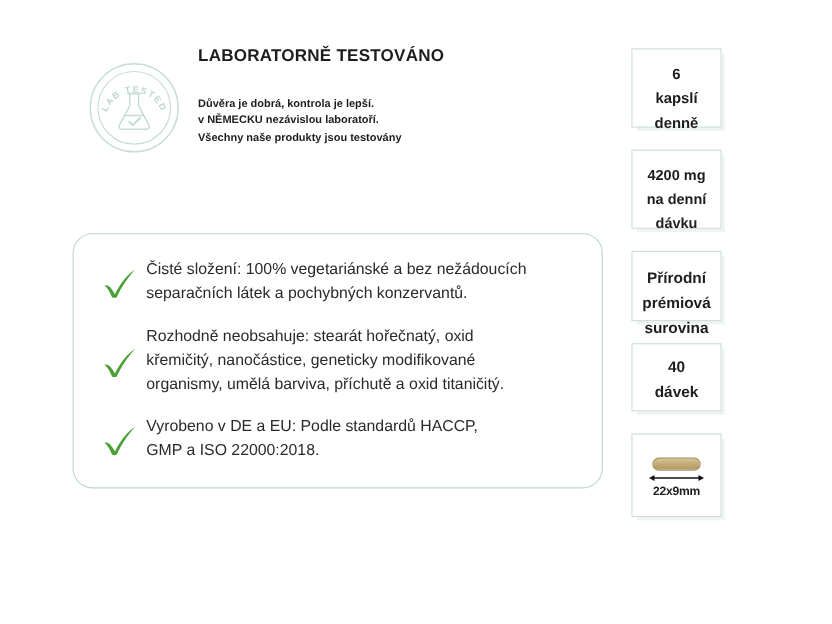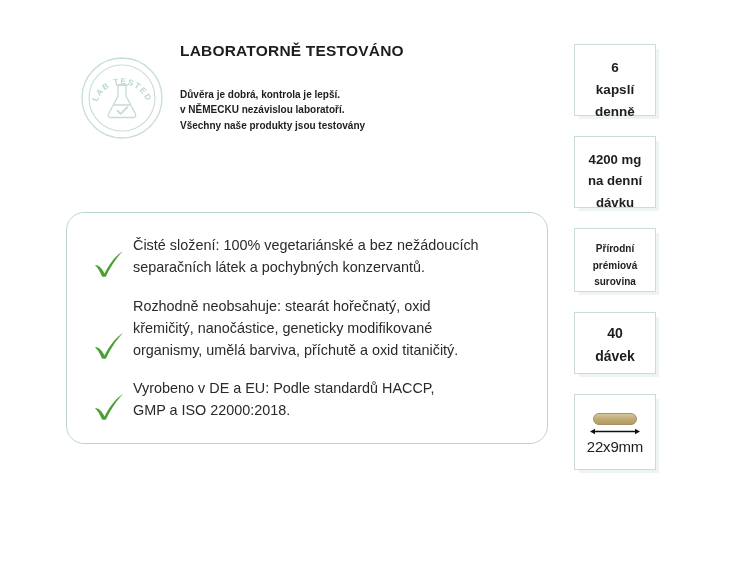--- a/index.html
+++ b/index.html
@@ -72,21 +72,21 @@
   }
 
   .bullet-list {
     display: flex;
     flex-direction: column;
     gap: 17px;
   }
 
   .bullet-item {
     display: flex;
-    align-items: flex-end;
+    align-items: center;
   }
 
   .check-wrap {
     flex: 0 0 48px;
     width: 48px;
     padding-top: 2px;
     display: flex;
     justify-content: center;
   }
 
@@ -119,21 +119,21 @@
     text-align: center;
     font-weight: bold;
     color: #1d1d1f;
     box-shadow: 4px 4px 0 -1px #eef5f1;
   }
 
   .info-box .line { display: block; white-space: nowrap; }
 
   .info-box.b-caps   { height: 72px; font-size: 13.5px; line-height: 1.62; padding-top: 12px; }
   .info-box.b-dose   { height: 72px; font-size: 13.2px; line-height: 1.62; padding-top: 12px; }
-  .info-box.b-raw    { height: 64px; font-size: 10px; line-height: 1.66; padding-top: 12px; }
+  .info-box.b-raw    { height: 64px; font-size: 14px; line-height: 1.66; padding-top: 12px; }
   .info-box.b-serv   { height: 62px; font-size: 14px;   line-height: 1.62; }
 
   .info-box.b-size {
     height: 76px;
     padding: 10px 4px 6px;
     display: flex;
     flex-direction: column;
     align-items: center;
     justify-content: center;
     gap: 2px;
@@ -149,22 +149,22 @@
 
   .dim-row {
     display: flex;
     align-items: center;
     width: 52px;
     height: 9px;
   }
   .dim-arrow-svg { display: block; }
 
   .size-label {
-    font-size: 15px;
-    font-weight: normal;
+    font-size: 11px;
+    font-weight: bold;
     letter-spacing: -0.2px;
     color: #1d1d1f;
     white-space: nowrap;
   }
 </style>
 </head>
 <body>
 
 <div class="page">
 

